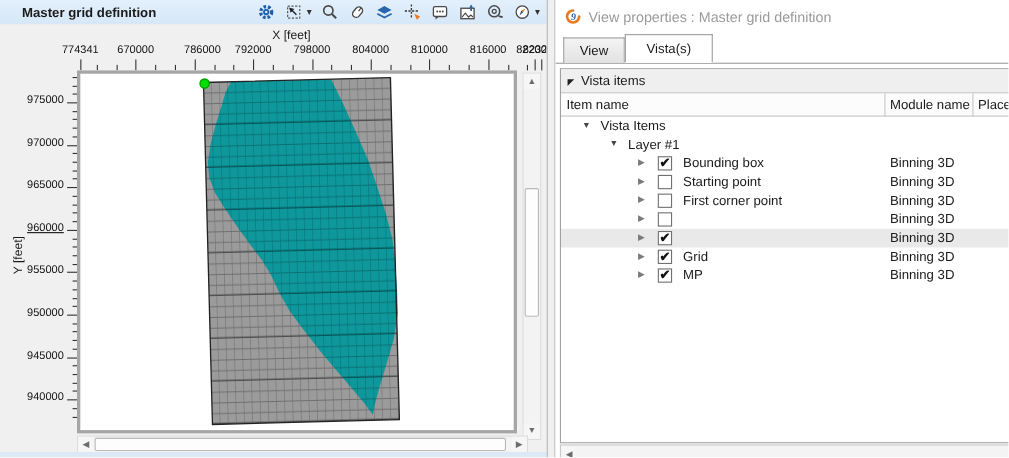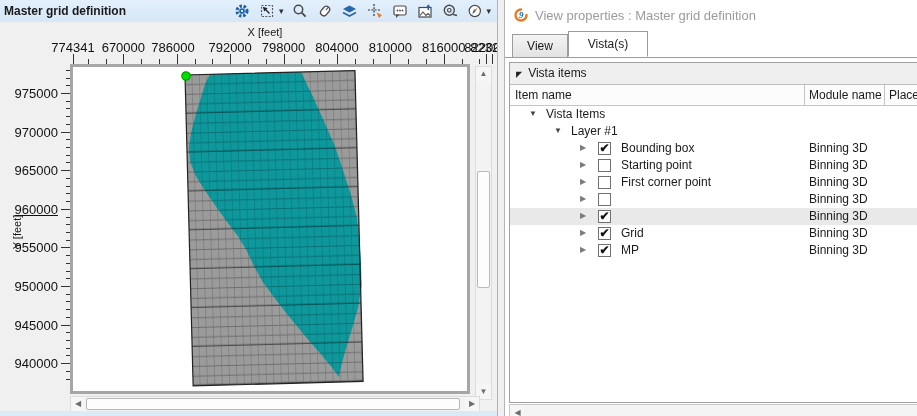--- a/index.html
+++ b/index.html
@@ -4,30 +4,30 @@
 <style>
   html,body{margin:0;padding:0;background:#fff;}
   *{box-sizing:border-box;}
   #app{position:relative;width:917px;height:416px;overflow:hidden;
        font-family:"Liberation Sans",sans-serif;font-size:12px;color:#1a1a1a;background:#fff;}
 
   
   #left-panel{position:absolute;left:0;top:0;width:497px;height:416px;background:#f0f0f0;overflow:hidden;}
   #lp-titlebar{position:absolute;left:0;top:0;width:497px;height:22px;
       background:linear-gradient(#e0eefb,#c9dff3);display:flex;align-items:center;}
-  #lp-title{font-weight:bold;font-size:12px;padding-left:4px;flex:0 0 auto;}
+  #lp-title{font-weight:bold;font-size:12px;padding-left:4px;flex:0 0 auto;margin-left:16px;}
   #lp-toolbar{margin-left:auto;display:flex;align-items:center;gap:8px;padding-right:6px;}
   .tbico{width:17px;height:17px;display:flex;align-items:center;justify-content:center;cursor:default;}
   .tbico svg{display:block;}
   .caret{font-size:9px;color:#333;margin-left:-5px;}
 
   
   #plot-box{position:absolute;left:70px;top:64px;width:400px;height:330px;border:3px solid #a6a6a6;background:#fff;}
   #map-svg{position:absolute;left:0;top:0;}
-  .xticklbl,.yticklbl{position:absolute;font-size:13px;color:#111;white-space:nowrap;}
+  .xticklbl,.yticklbl{position:absolute;font-size:10px;color:#111;white-space:nowrap;}
   .xticklbl{width:60px;text-align:center;top:40px;}
   .yticklbl{width:58px;text-align:right;left:0;}
   .xtick{position:absolute;width:1px;background:#333;}
   .ytick{position:absolute;height:1px;background:#333;}
   #x-axis-title{position:absolute;top:26px;left:205px;width:120px;text-align:center;font-size:11px;}
   #y-axis-title{position:absolute;left:-12px;top:225px;width:60px;height:14px;text-align:center;
       font-size:11px;transform:rotate(-90deg);}
 
   
   .sb{position:absolute;background:#f3f3f3;border:1px solid #dcdcdc;}
@@ -167,21 +167,21 @@
       </div>
     </div>
 
     <div id="x-axis-title">X [feet]</div>
     <div id="y-axis-title">Y [feet]</div>
     <div id="axis-ticks">
         <div class="xticklbl" style="left: 43px;">774341</div>
         <div class="xtick" style="left: 73px; top: 54px; height: 10px;"></div>
         <div class="xticklbl" style="left: 93.3651px;">670000</div>
         <div class="xtick" style="left: 123.365px; top: 54px; height: 10px;"></div>
-        <div class="xticklbl" style="left: 143px;">786000</div>
+        <div class="xticklbl" style="left: 154px;">786000</div>
         <div class="xtick" style="left: 176.765px; top: 54px; height: 10px;"></div>
         <div class="xticklbl" style="left: 200.165px;">792000</div>
         <div class="xtick" style="left: 230.165px; top: 54px; height: 10px;"></div>
         <div class="xticklbl" style="left: 253.565px;">798000</div>
         <div class="xtick" style="left: 283.565px; top: 54px; height: 10px;"></div>
         <div class="xticklbl" style="left: 306.965px;">804000</div>
         <div class="xtick" style="left: 336.965px; top: 54px; height: 10px;"></div>
         <div class="xticklbl" style="left: 360.365px;">810000</div>
         <div class="xtick" style="left: 390.365px; top: 54px; height: 10px;"></div>
         <div class="xticklbl" style="left: 413.765px;">816000</div>

